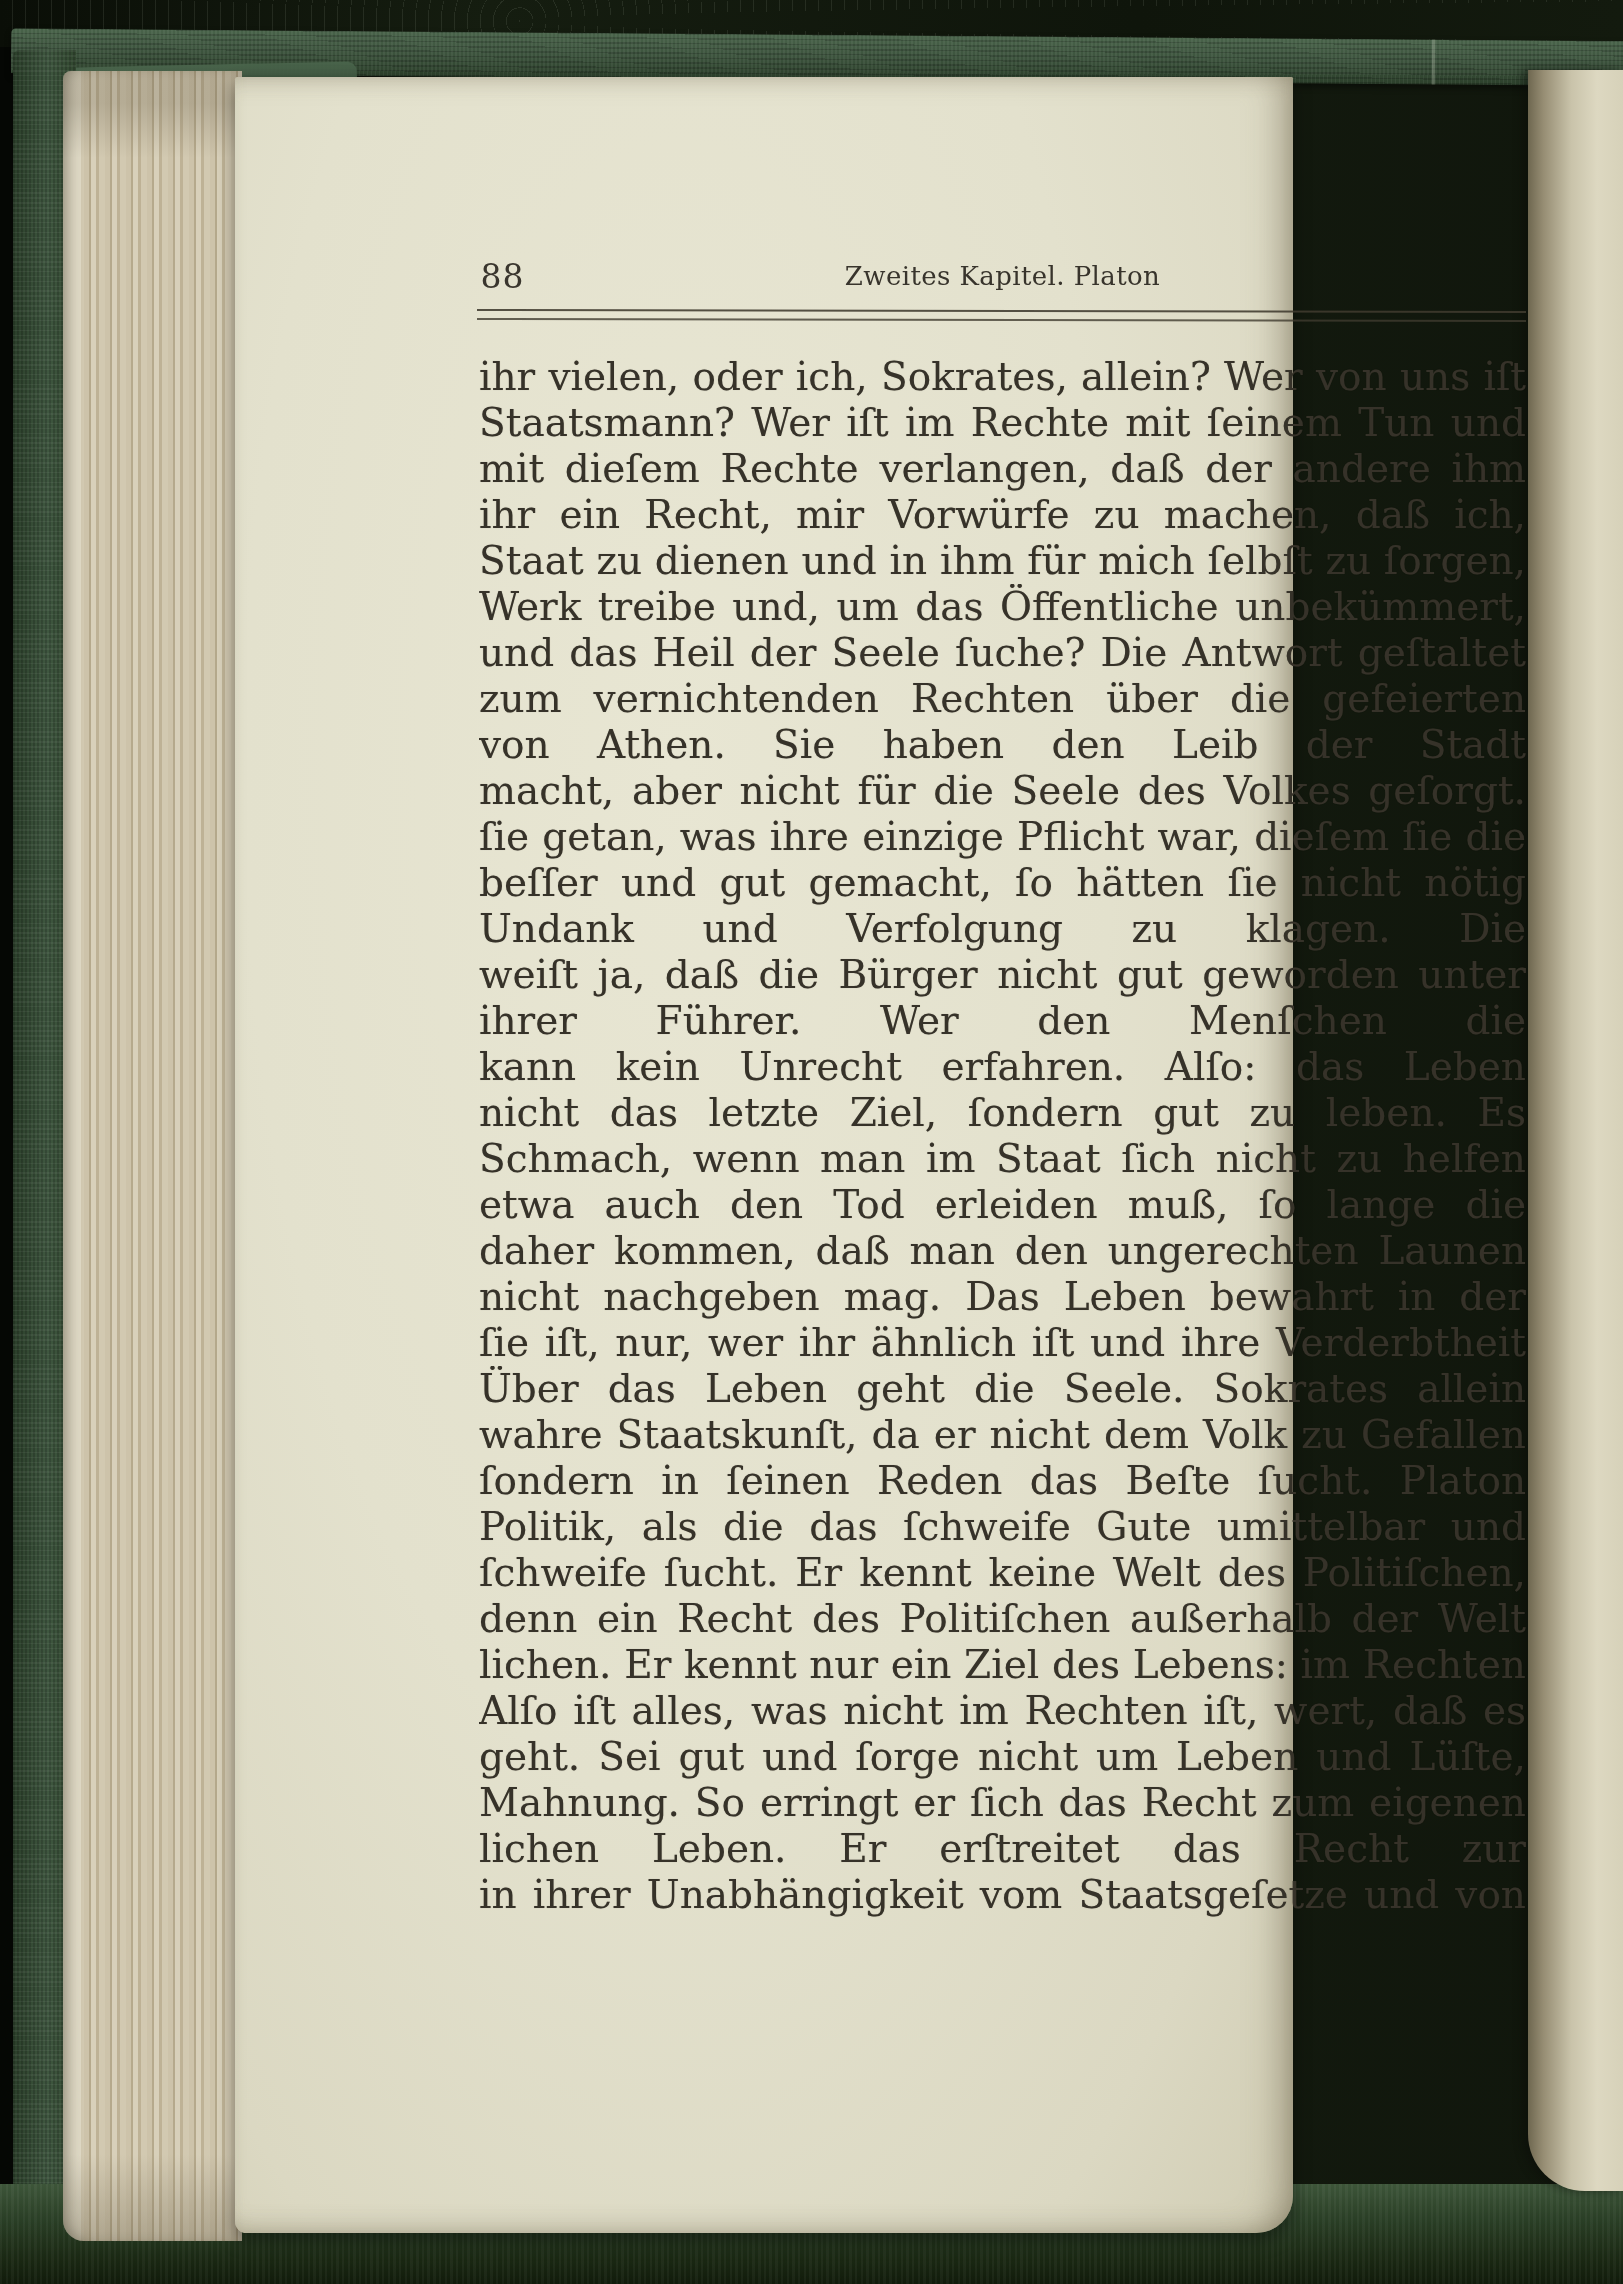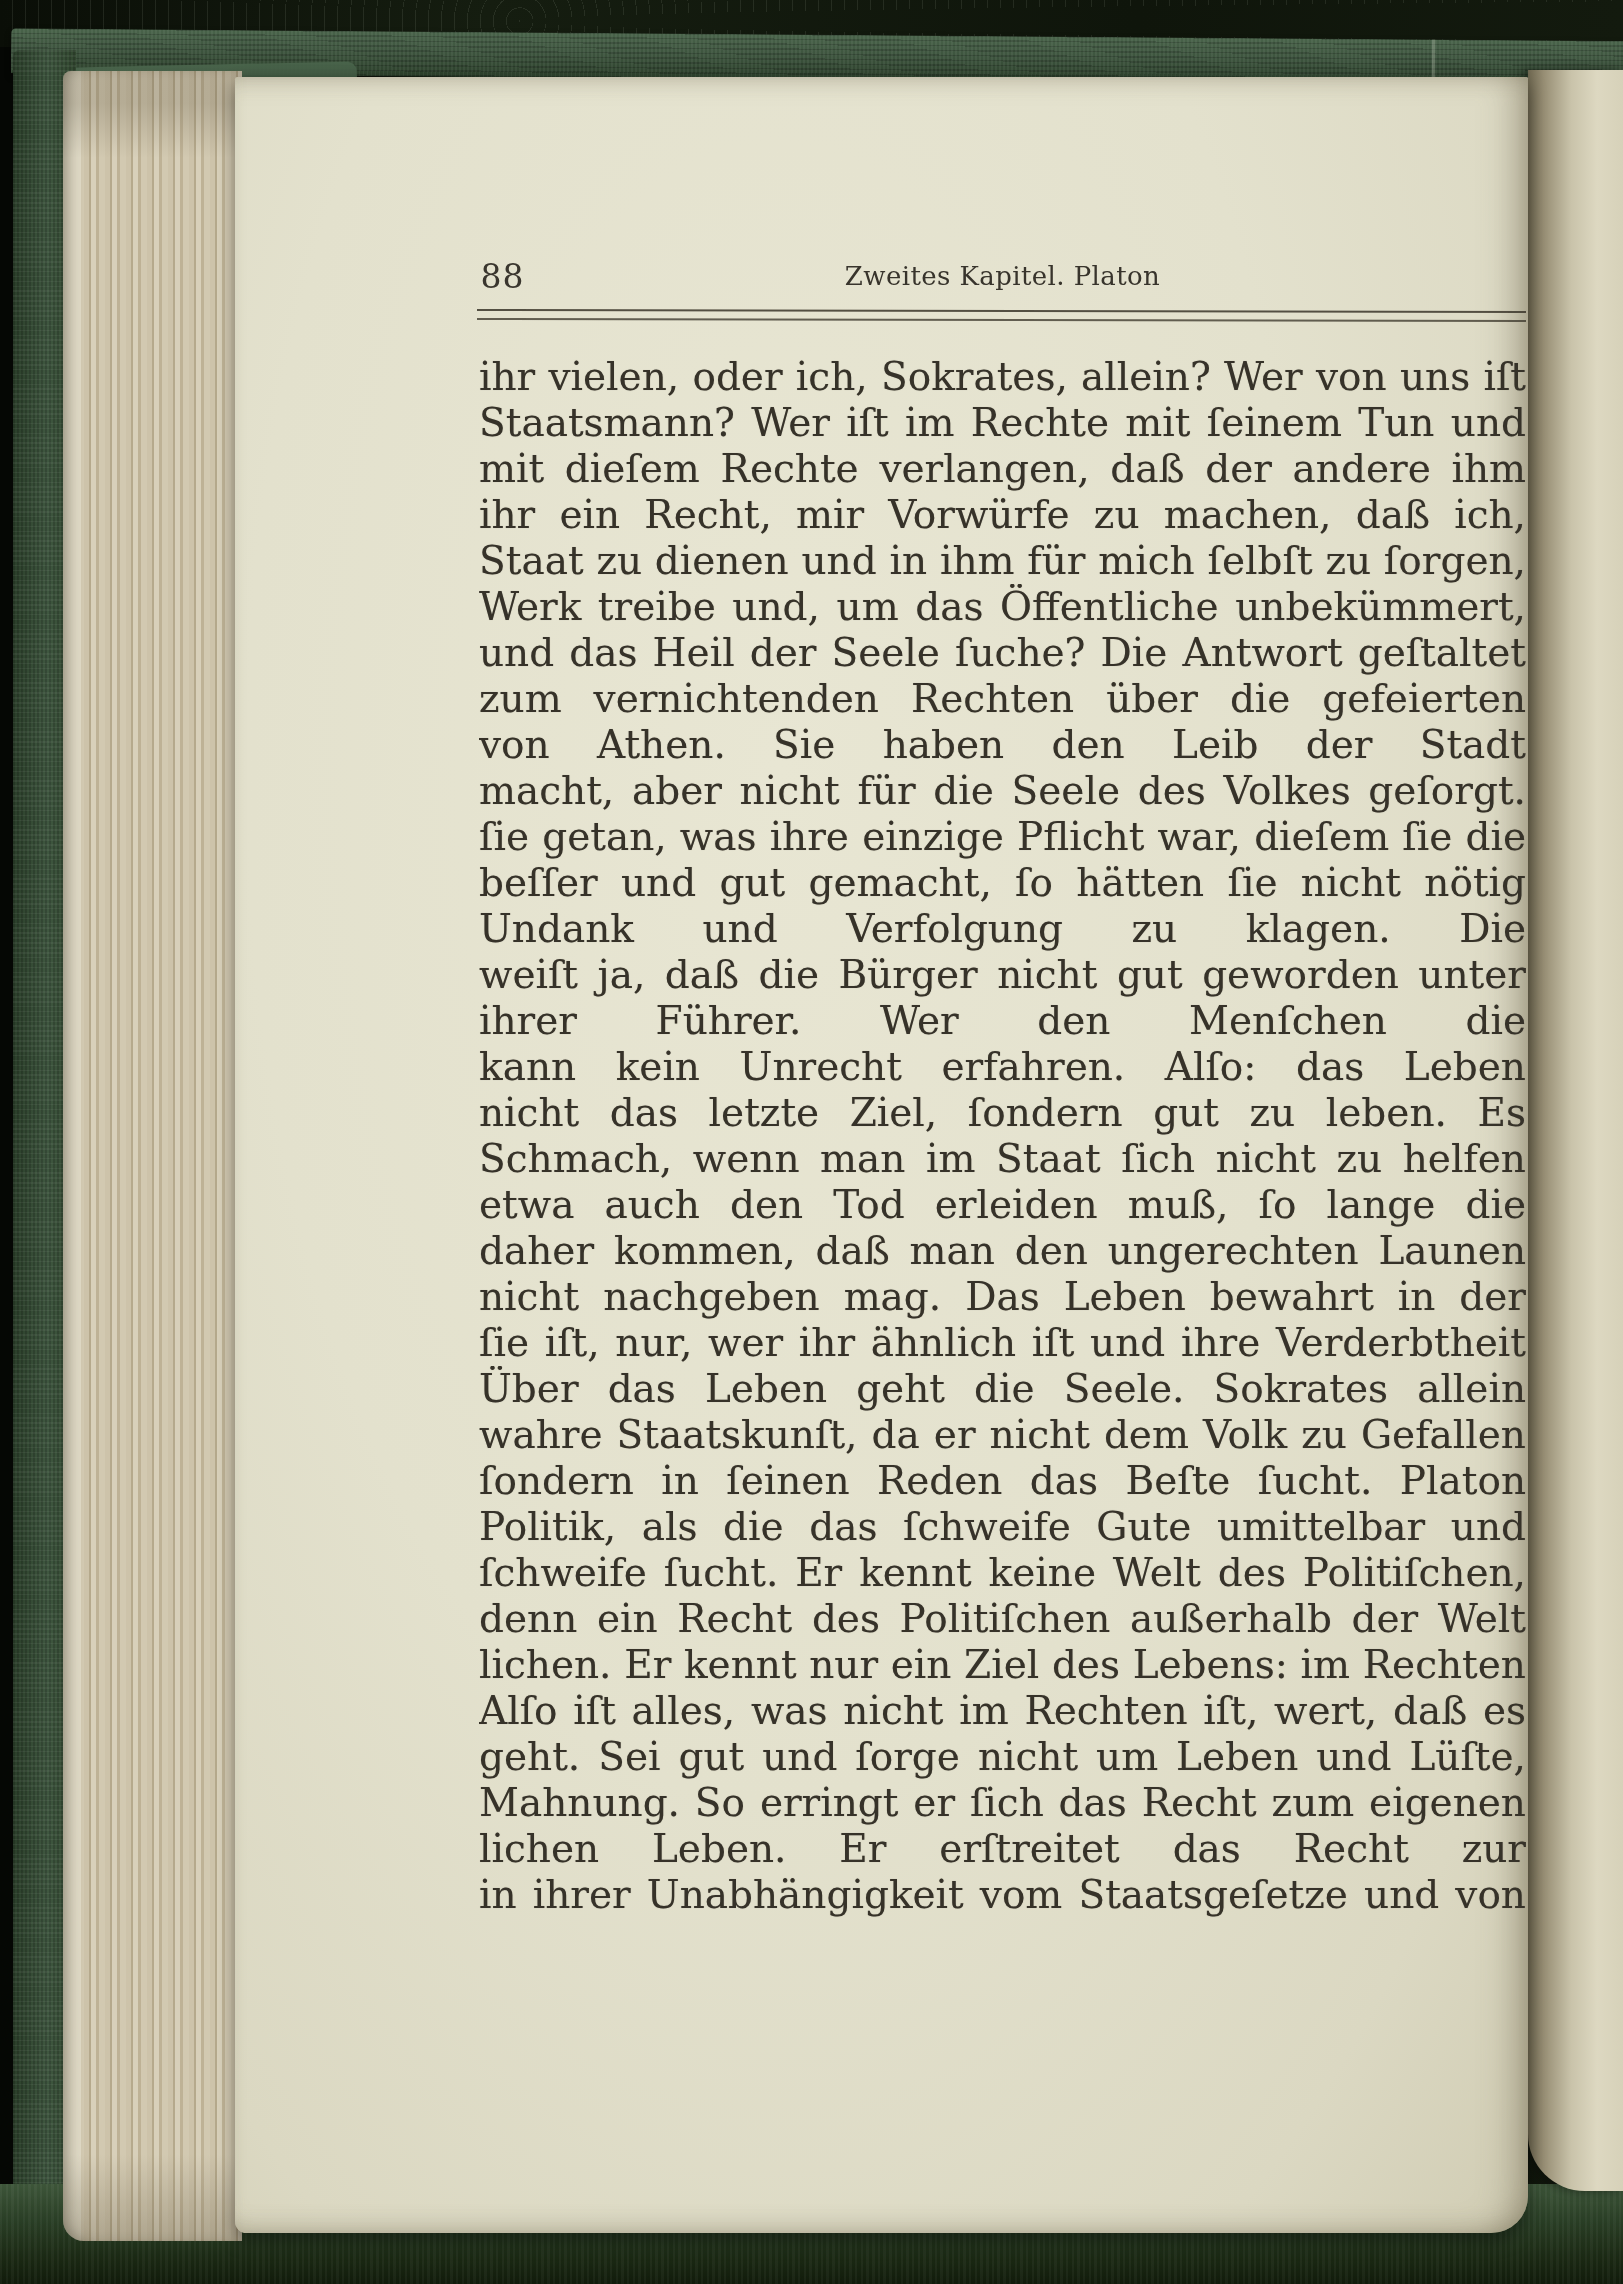--- a/index.html
+++ b/index.html
@@ -66,21 +66,21 @@
   }
   
   .facing-page{
     position:absolute;left:1528px;top:70px;width:96px;height:2121px;
     background:linear-gradient(90deg,#6e6750 0,#968d73 16%,#c9c3aa 45%,#ddd8c1 72%,#d6d1b9 100%);
     border-radius:0 0 0 57px;
     box-shadow:-4.9px 0 9.7px rgba(10,12,8,.5);
   }
   
   .page{
-    position:absolute;left:235px;top:77px;width:1293px;height:2156px;
+    position:absolute;left:235px;top:77px;width:1058px;height:2156px;
     background:
       radial-gradient(ellipse at 42% 32%, #e8e6d3 0%, #e3e1cd 50%, #dbd8c2 82%, #d0ccb3 100%);
     border-radius:2.4px 1.6px 37px 11.4px;
     box-shadow:
       inset -24px 0 36px -14.6px rgba(105,96,72,.55),
       inset 0 -14.6px 24px -14.6px rgba(110,100,75,.35),
       inset 0 13px 21px -14.6px rgba(110,100,75,.30),
       0 8px 18px rgba(0,0,0,.40);
     z-index:3;
     color:#34302a;

